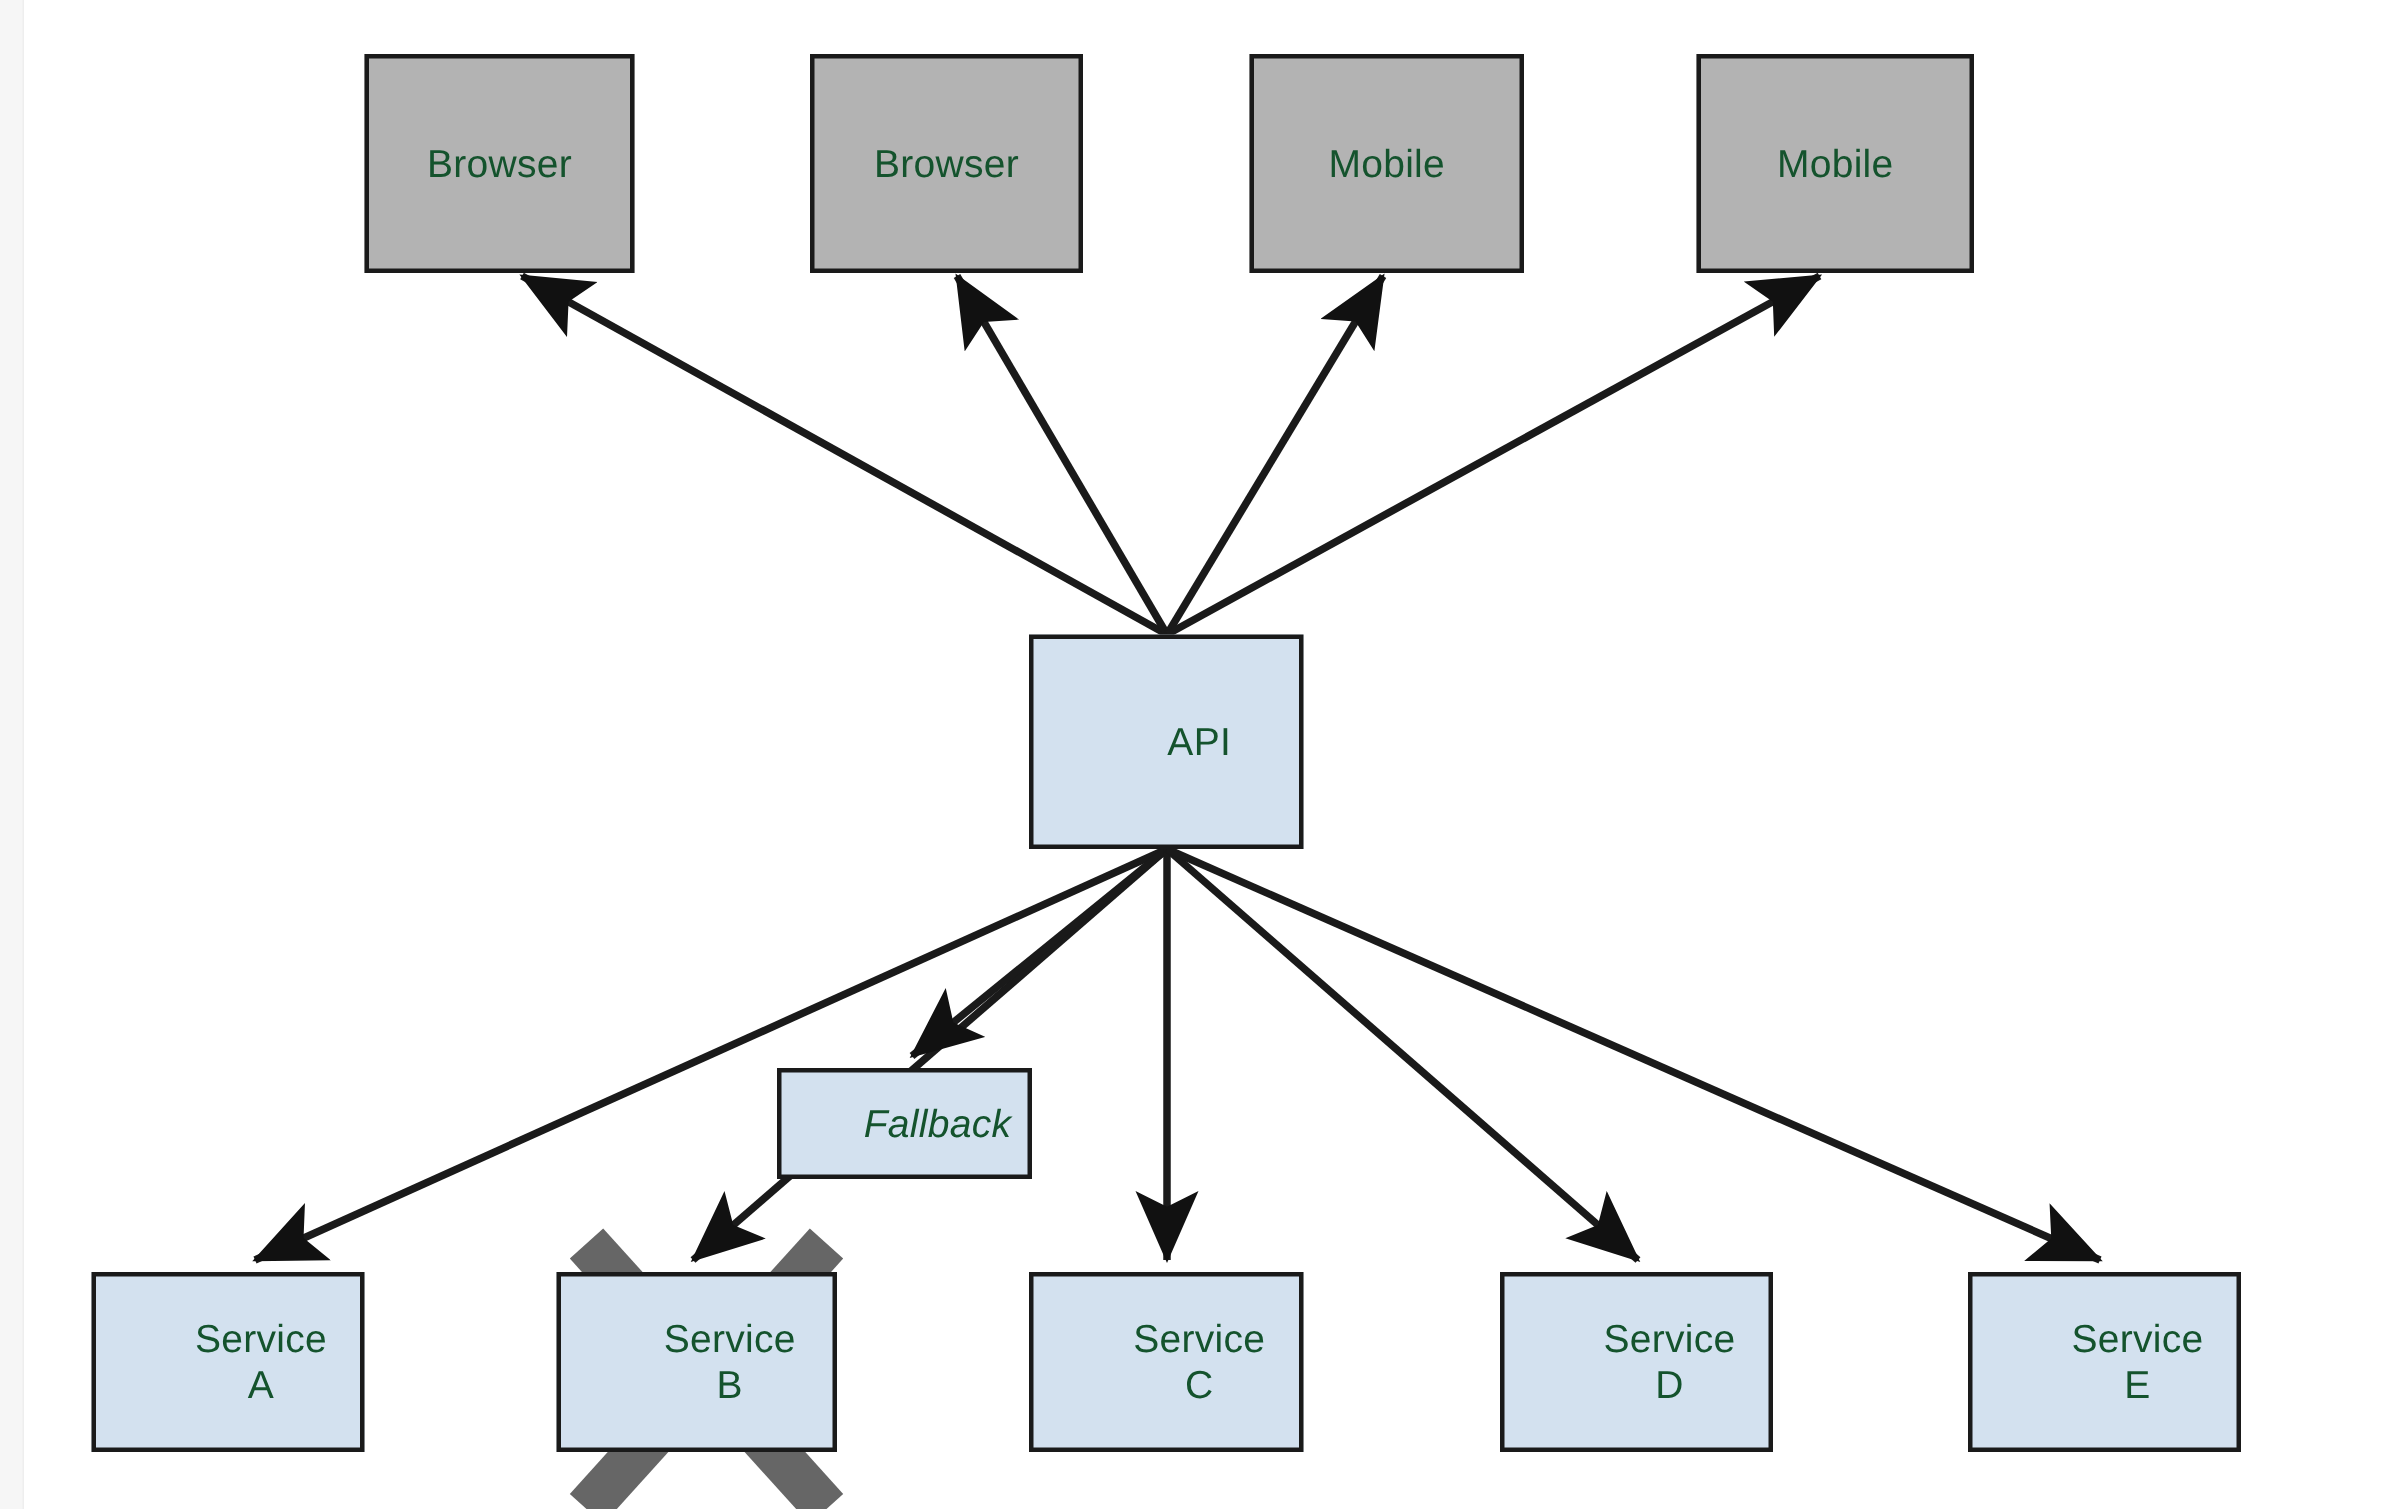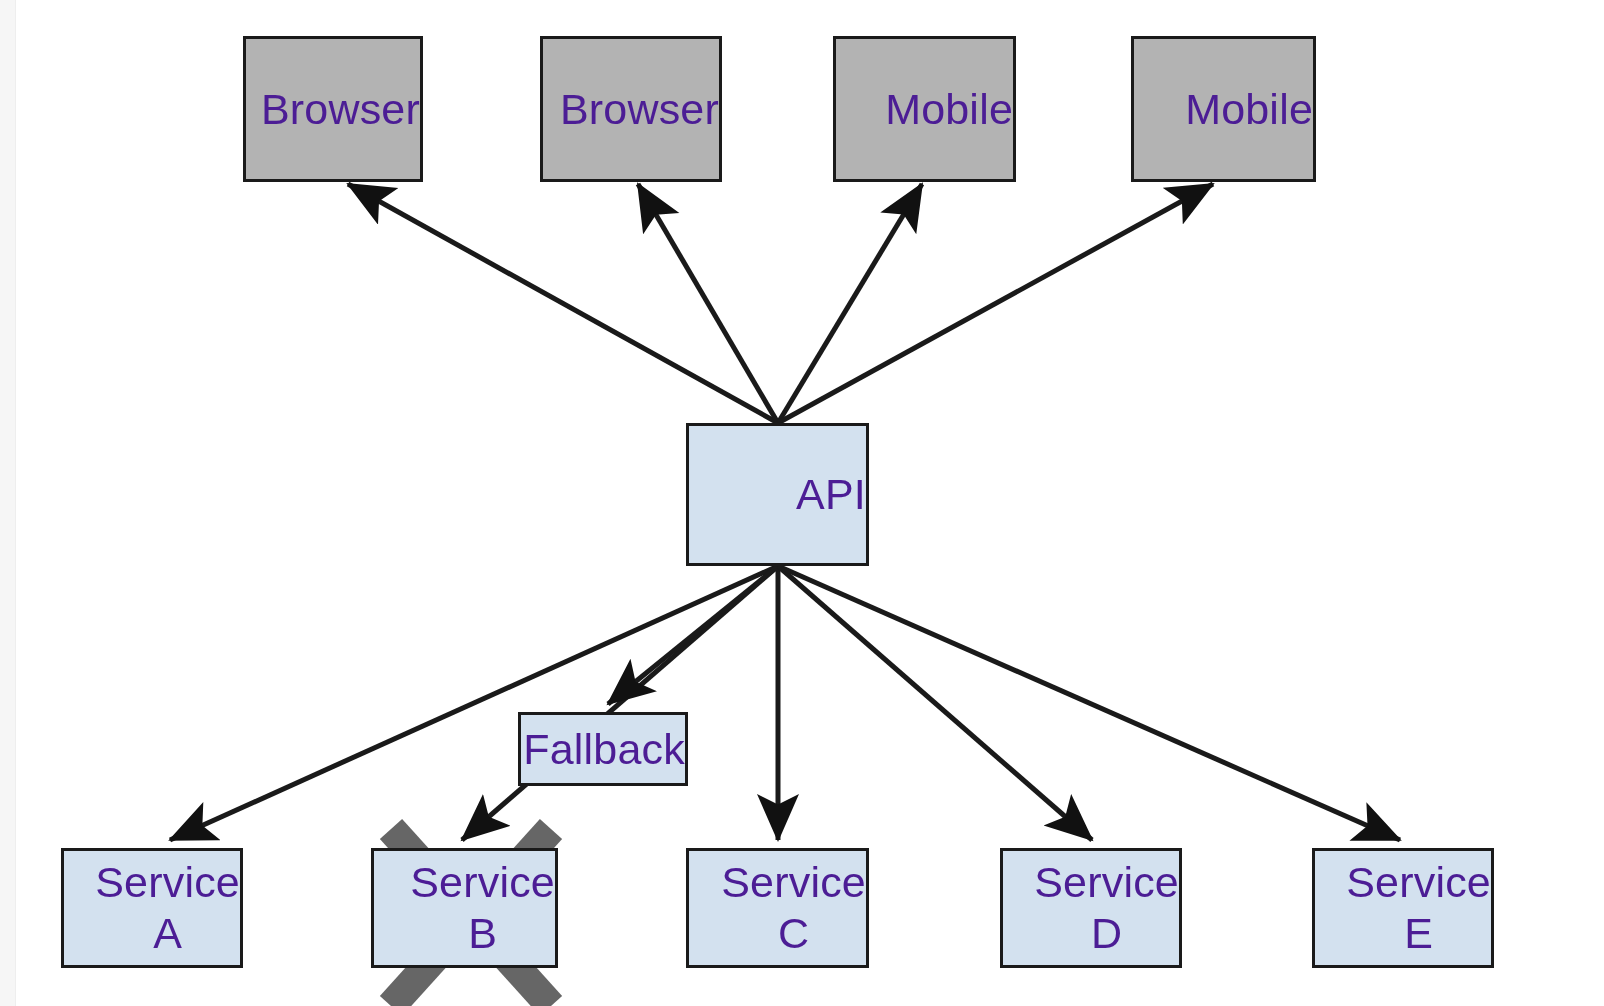--- a/index.html
+++ b/index.html
@@ -38,25 +38,25 @@
     width: 1604px;
     height: 1006px;
     pointer-events: none;
   }
   .node {
     position: absolute;
     box-sizing: border-box;
     border: 3px solid #1a1a1a;
     display: flex;
     align-items: center;
-    justify-content: flex-end;
+    justify-content: center;
     text-align: center;
     line-height: 1.18;
-    color: #4c1d95;
-    font-size: 43px;
+    color: #14532d;
+    font-size: 26px;
     letter-spacing: 0.2px;
     white-space: pre-line;
   }
   .node.client {
     background: #b3b3b3;
   }
   .node.service,
   .node.api,
   .node.fallback {
     background: #d3e1ef;
@@ -108,21 +108,21 @@
     <span class="node-label">Mobile</span>
   </div>
   <div class="node client" id="node-mobile-2" style="left: 1131px; top: 36px; width: 185px; height: 146px; border-color: rgb(26, 26, 26);">
     <span class="node-label">Mobile</span>
   </div>
 
   <div class="node api" id="node-api" style="left: 686px; top: 423px; width: 183px; height: 143px; border-color: rgb(26, 26, 26);">
     <span class="node-label">API</span>
   </div>
 
-  <div class="node fallback" id="node-fallback" style="left: 518px; top: 712px; width: 170px; height: 74px; border-color: rgb(26, 26, 26);">
+  <div class="node fallback" id="node-fallback" style="left: 518px; top: 712px; width: 170px; height: 74px; border-color: rgb(26, 26, 26); font-style: italic;">
     <span class="node-label">Fallback</span>
   </div>
 
   <div class="node service" id="node-service-a" style="left: 61px; top: 848px; width: 182px; height: 120px; border-color: rgb(26, 26, 26);">
     <span class="node-label">Service
 A</span>
   </div>
   <div class="node service" id="node-service-b" style="left: 371px; top: 848px; width: 187px; height: 120px; border-color: rgb(26, 26, 26);">
     <span class="node-label">Service
 B</span>

